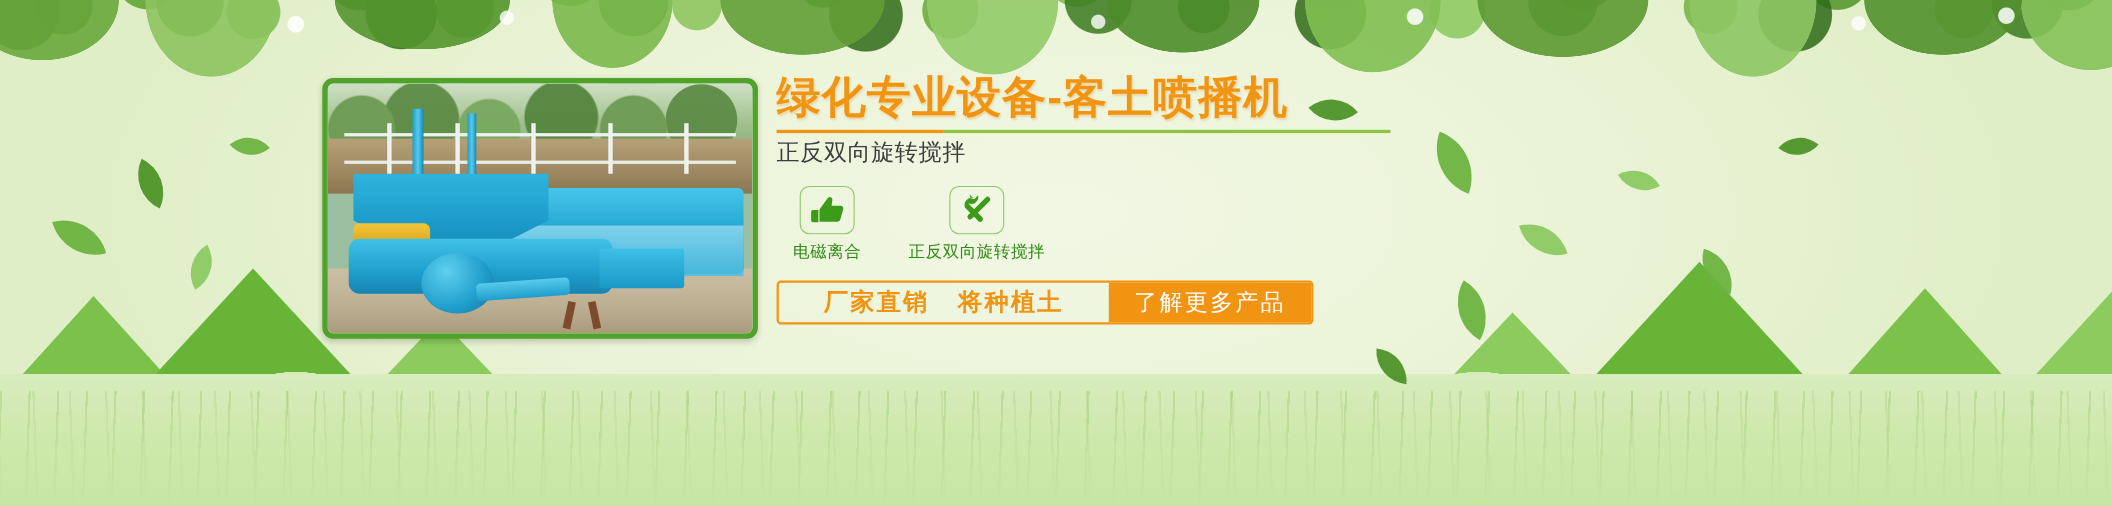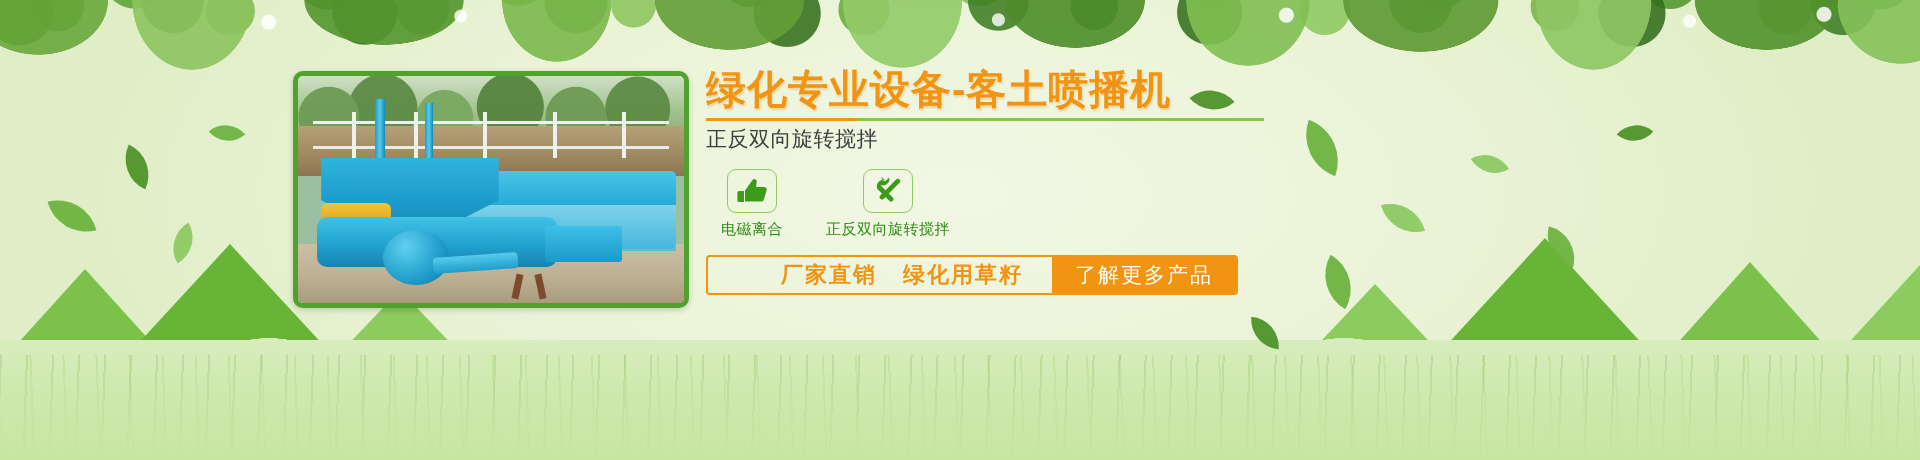--- a/index.html
+++ b/index.html
@@ -181,21 +181,21 @@
   .f2{width:180px;}
   .f3{width:200px;}
   .icon-box{
     width:48px;height:42px;border:1.6px solid #8fc867;border-radius:9px;
     display:flex;align-items:center;justify-content:center;background:transparent;
   }
   .icon-box svg{display:block;}
   .f-label{margin-top:7px;font-size:15px;color:#2f8a16;white-space:nowrap;letter-spacing:.5px;}
 
   .cta-row{display:flex;align-items:stretch;margin-top:16px;width:484px;height:36px;
-    border:2px solid #f09412;border-radius:4px;overflow:hidden;background:transparent;padding-left:44px;}
+    border:2px solid #f09412;border-radius:4px;overflow:hidden;background:transparent;}
   .cta-text{flex:1;display:flex;align-items:center;justify-content:center;gap:26px;
     font-size:22px;font-weight:bold;color:#f09412;letter-spacing:2px;}
   .cta-btn{width:184px;display:flex;align-items:center;justify-content:center;
     background:#f09412;color:#fff;font-size:21px;font-weight:normal;letter-spacing:2px;cursor:pointer;}
 </style>
 </head>
 <body>
 
 <div class="banner">
 
@@ -292,19 +292,19 @@
         </div>
         <div class="f-label">正反双向旋转搅拌</div>
       </div>
 
 
     </div>
 
     <div class="cta-row">
       <div class="cta-text">
         <span>厂家直销</span>
-        <span>绿化用草籽</span>
+        <span>将种植土</span>
       </div>
       <div class="cta-btn">了解更多产品</div>
     </div>
 
   </div>
 </div>
 
 </body></html>

